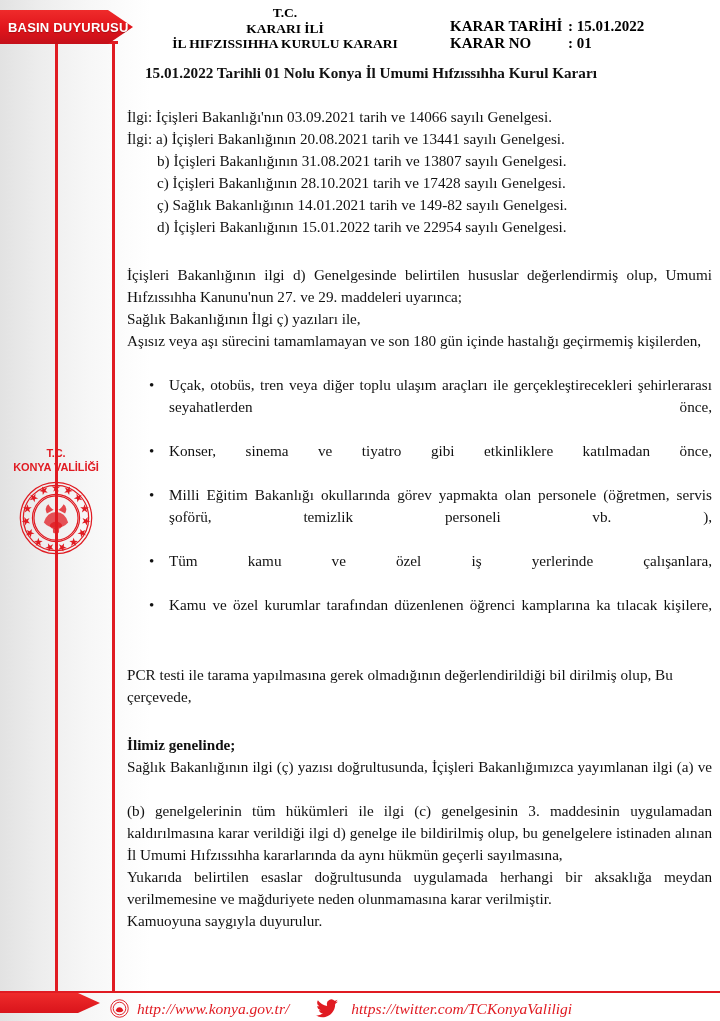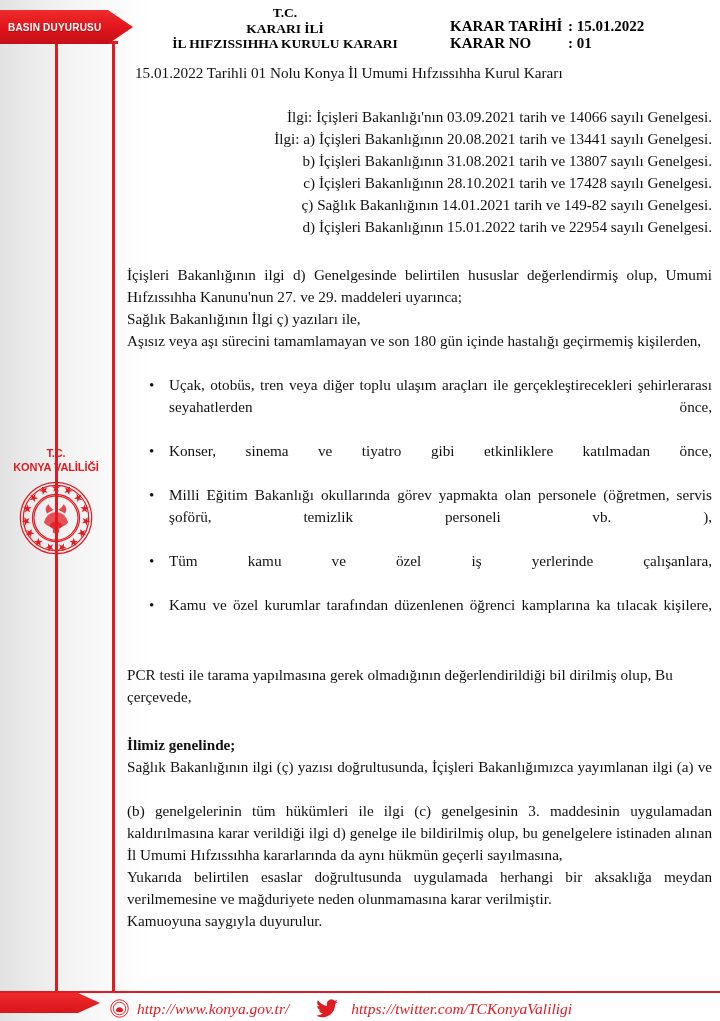--- a/index.html
+++ b/index.html
@@ -54,21 +54,21 @@
     clip-path: polygon(0 0, 108px 0, 133px 50%, 108px 100%, 0 100%);
     display: flex;
     align-items: center;
     box-sizing: border-box;
     padding-left: 8px;
   }
   .press-banner-label {
     color: #ffffff;
     font-family: "Liberation Sans", sans-serif;
     font-weight: bold;
-    font-size: 10px;
+    font-size: 13px;
     letter-spacing: 0.2px;
     white-space: nowrap;
     text-shadow: 0 1px 1px rgba(0,0,0,0.25);
   }
 
   
   .header {
     position: absolute;
     left: 135px;
     top: 5px;
@@ -125,25 +125,25 @@
   
   .body-area {
     position: absolute;
     left: 127px;
     top: 62px;
     width: 585px;
     font-size: 15.2px;
     line-height: 22px;
     color: #111111;
   }
-  .p-title { margin: 0 0 0 8px; }
+  .p-title { margin: 0 0 0 18px; font-weight: bold; }
   .spacer-md { height: 22px; }
   .spacer-lg { height: 26px; }
 
-  .ref-line { white-space: nowrap; text-align: right; }
+  .ref-line { white-space: nowrap; }
   .ref-indent { padding-left: 30px; }
 
   .just { text-align: justify; text-justify: inter-word; }
   .just-last { text-align: justify; }
   .just-last:after { content: ""; display: inline-block; width: 100%; }
 
   ul.bullets {
     margin: 0;
     padding: 0 0 0 22px;
     list-style: none;

